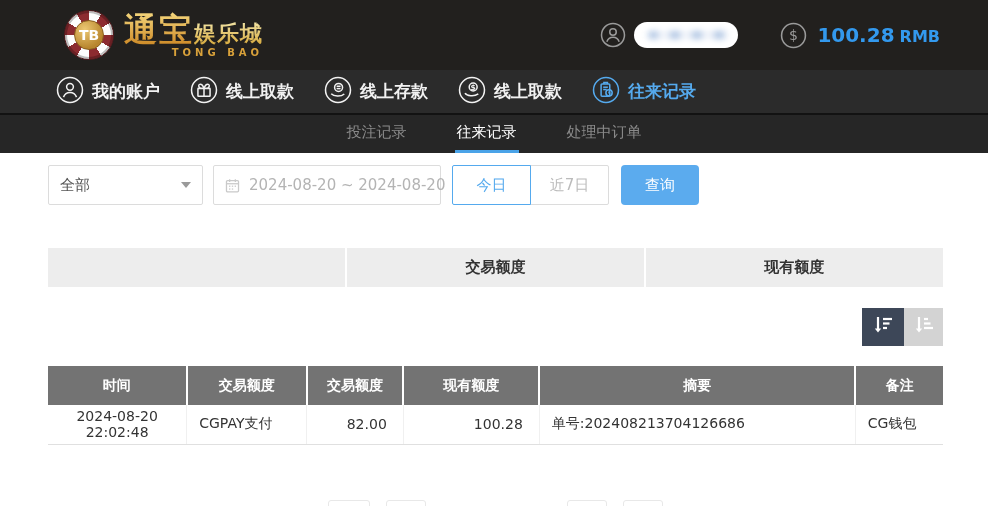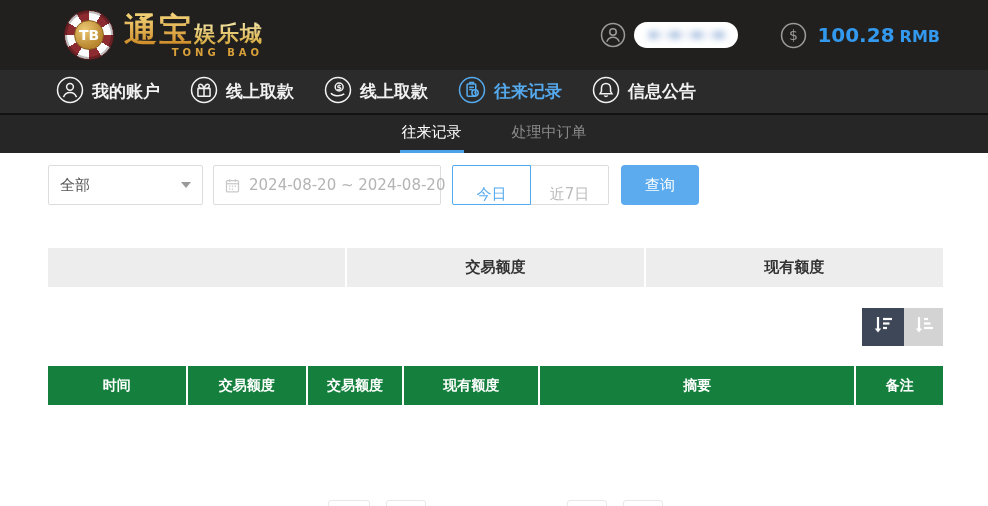--- a/index.html
+++ b/index.html
@@ -53,21 +53,21 @@
   
   .content { padding:12px 45px 0 48px; }
   .filter-row { display:flex; align-items:center; height:40px; }
   .select-box { width:155px; height:40px; border:1px solid #dcdcdc; border-radius:2px; display:flex; align-items:center;
     padding:0 11px; color:#555; font-size:15px; cursor:pointer; background:#fff; }
   .caret-down { margin-left:auto; width:0; height:0; border-left:5px solid transparent; border-right:5px solid transparent; border-top:6px solid #9a9a9a; }
   .date-box { width:228px; height:40px; border:1px solid #dcdcdc; border-radius:2px; display:flex; align-items:center; gap:8px;
     padding:0 10px; color:#b4b4b4; font-size:15px; margin-left:10px; cursor:pointer; background:#fff; white-space:nowrap; }
   .quick-group { display:flex; margin-left:11px; }
   .quick-btn { width:79px; height:40px; background:#fff; border:1px solid #dcdcdc; margin-left:-1px; color:#bbb;
-    font-size:15px; display:flex; align-items:flex-end; justify-content:center; cursor:pointer; }
+    font-size:15px; display:flex; align-items:center; justify-content:center; cursor:pointer; }
   .quick-btn:first-child { margin-left:0; border-radius:2px 0 0 2px; }
   .quick-btn:last-child { border-radius:0 2px 2px 0; }
   .quick-btn.active { border-color:#55aaee; color:#55aaee; position:relative; z-index:1; }
   .search-btn { width:78px; height:40px; margin-left:12px; background:#5babee; border:none; border-radius:4px;
     color:#fff; font-size:15px; cursor:pointer; display:flex; align-items:center; justify-content:center; }
 
   
   .summary-table { margin-top:43px; width:100%; border-collapse:collapse; table-layout:fixed; }
   .summary-table th { background:#ededed; height:39px; font-size:15px; color:#333; font-weight:bold; text-align:center; border-right:2px solid #fff; }
   .summary-table th:last-child { border-right:none; }
@@ -77,21 +77,21 @@
 
   
   .sort-row { margin-top:21px; display:flex; justify-content:flex-end; }
   .sort-btn { width:42px; height:38px; display:flex; align-items:center; justify-content:center; cursor:pointer; }
   .sort-btn.desc { background:#3d4758; }
   .sort-btn.asc { background:#d3d3d3; width:39px; }
   .sort-btn svg { color:#fff; }
 
   
   .records-table { margin-top:20px; width:100%; border-collapse:collapse; table-layout:fixed; }
-  .records-table th { background:#15803d; color:#fff; height:39px; font-size:14px; font-weight:bold; text-align:center; border-right:2px solid #fff; }
+  .records-table th { background:#737373; color:#fff; height:39px; font-size:14px; font-weight:bold; text-align:center; border-right:2px solid #fff; }
   .records-table th:last-child { border-right:none; }
   .records-table td { height:39px; background:#fff; color:#333; font-size:14px; border-bottom:1px solid #e0e0e0; border-right:1px solid #f0f0f0; padding:0 12px; }
   .records-table td:last-child { border-right:none; }
   .col-time  { width:15.5%; } .col-type { width:13.4%; } .col-amount { width:10.8%; }
   .col-balance { width:15.2%; } .col-summary { width:35.3%; } .col-remark { width:9.8%; }
   td.c { text-align:center; padding:0 4px; } td.r { text-align:right; padding-right:16px; } td.l { text-align:left; }
 
   
   .page-stub { position:absolute; top:500px; height:20px; background:#fff; border:1px solid #e8e8e8; border-radius:3px; cursor:pointer; }
 </style>
@@ -154,20 +154,32 @@
           <line x1="12" y1="10.6" x2="12" y2="17.4"></line>
           <path d="M12 10.4c-1-2.4-2.4-3.6-3.7-3.2-1.4.4-1 2.6.6 3.2M12 10.4c1-2.4 2.4-3.6 3.7-3.2 1.4.4 1 2.6-.6 3.2"></path>
         </svg>
       </span>
       <span>线上取款</span>
     </div>
     <div class="nav-item">
       <span>
         <svg width="28" height="28" viewBox="0 0 24 24" fill="none" stroke="currentColor" stroke-width="1.3">
           <circle cx="12" cy="12" r="10.7"></circle>
+          <circle cx="12.5" cy="9.8" r="3.4"></circle>
+          <line x1="10.8" y1="8.8" x2="14.2" y2="8.8"></line>
+            <line x1="10.8" y1="10.8" x2="14.2" y2="10.8"></line>
+          <path d="M6.2 15.2c2.2 2.4 8.2 2.8 11.2.2"></path>
+        </svg>
+      </span>
+      <span>线上存款</span>
+    </div>
+    <div class="nav-item">
+      <span>
+        <svg width="28" height="28" viewBox="0 0 24 24" fill="none" stroke="currentColor" stroke-width="1.3">
+          <circle cx="12" cy="12" r="10.7"></circle>
           <circle cx="13" cy="9.4" r="3.4"></circle>
           <text x="13" y="11.6" text-anchor="middle" font-size="6.5" fill="currentColor" stroke="none" font-family="DejaVu Sans, sans-serif">$</text>
           <path d="M6 14.6c1.6 2.6 7.6 3.4 11.4.8"></path>
         </svg>
       </span>
       <span>线上取款</span>
     </div>
     <div class="nav-item active">
       <span>
         <svg width="28" height="28" viewBox="0 0 24 24" fill="none" stroke="currentColor" stroke-width="1.3">
@@ -175,33 +187,26 @@
           <rect x="7.8" y="6.8" width="7.4" height="10.6" rx="0.8"></rect>
           <path d="M10.2 6.8v-1.2h3v1.2"></path>
           <line x1="9.6" y1="9.6" x2="13.6" y2="9.6"></line>
             <line x1="9.6" y1="11.6" x2="12.6" y2="11.6"></line>
           <circle cx="14.6" cy="14.4" r="2.7"></circle>
           <path d="M14.6 13.2v1.3l1 .7"></path>
         </svg>
       </span>
       <span>往来记录</span>
     </div>
-    <div class="nav-item">
-      <span>
-        <svg width="28" height="28" viewBox="0 0 24 24" fill="none" stroke="currentColor" stroke-width="1.3">
-          <circle cx="12" cy="12" r="10.7"></circle>
-          <path d="M12 6.4c-2.4 0-3.9 1.8-3.9 4v2.8l-1.2 2h10.2l-1.2-2v-2.8c0-2.2-1.5-4-3.9-4z"></path>
-          <path d="M10.7 16.6a1.35 1.35 0 0 0 2.6 0"></path>
-        </svg>
-      </span>
-      <span>信息公告</span>
-    </div>
   </div>
 
   <div class="sub-nav">
+    <div class="sub-tab">
+      <span>投注记录</span>
+    </div>
     <div class="sub-tab active">
       <span>往来记录</span>
     </div>
     <div class="sub-tab">
       <span>处理中订单</span>
     </div>
   </div>
 
   <div class="content">
 
@@ -283,20 +288,28 @@
       </colgroup>
       <tbody>
           <tr>
         <th>时间</th>
         <th>交易额度</th>
         <th>交易额度</th>
         <th>现有额度</th>
         <th>摘要</th>
         <th>备注</th>
       </tr>
+      <tr>
+        <td class="c">2024-08-20 22:02:48</td>
+        <td class="l">CGPAY支付</td>
+        <td class="r">82.00</td>
+        <td class="r">100.28</td>
+        <td class="l">单号:202408213704126686</td>
+        <td class="l">CG钱包</td>
+      </tr>
     </tbody>
       </table>
   </div>
 
   <div class="page-stub" style="left:328px; width:42px;"></div>
   <div class="page-stub" style="left:386px; width:40px;"></div>
   <div class="page-stub" style="left:567px; width:40px;"></div>
   <div class="page-stub" style="left:623px; width:40px;"></div>
 
 </div>

